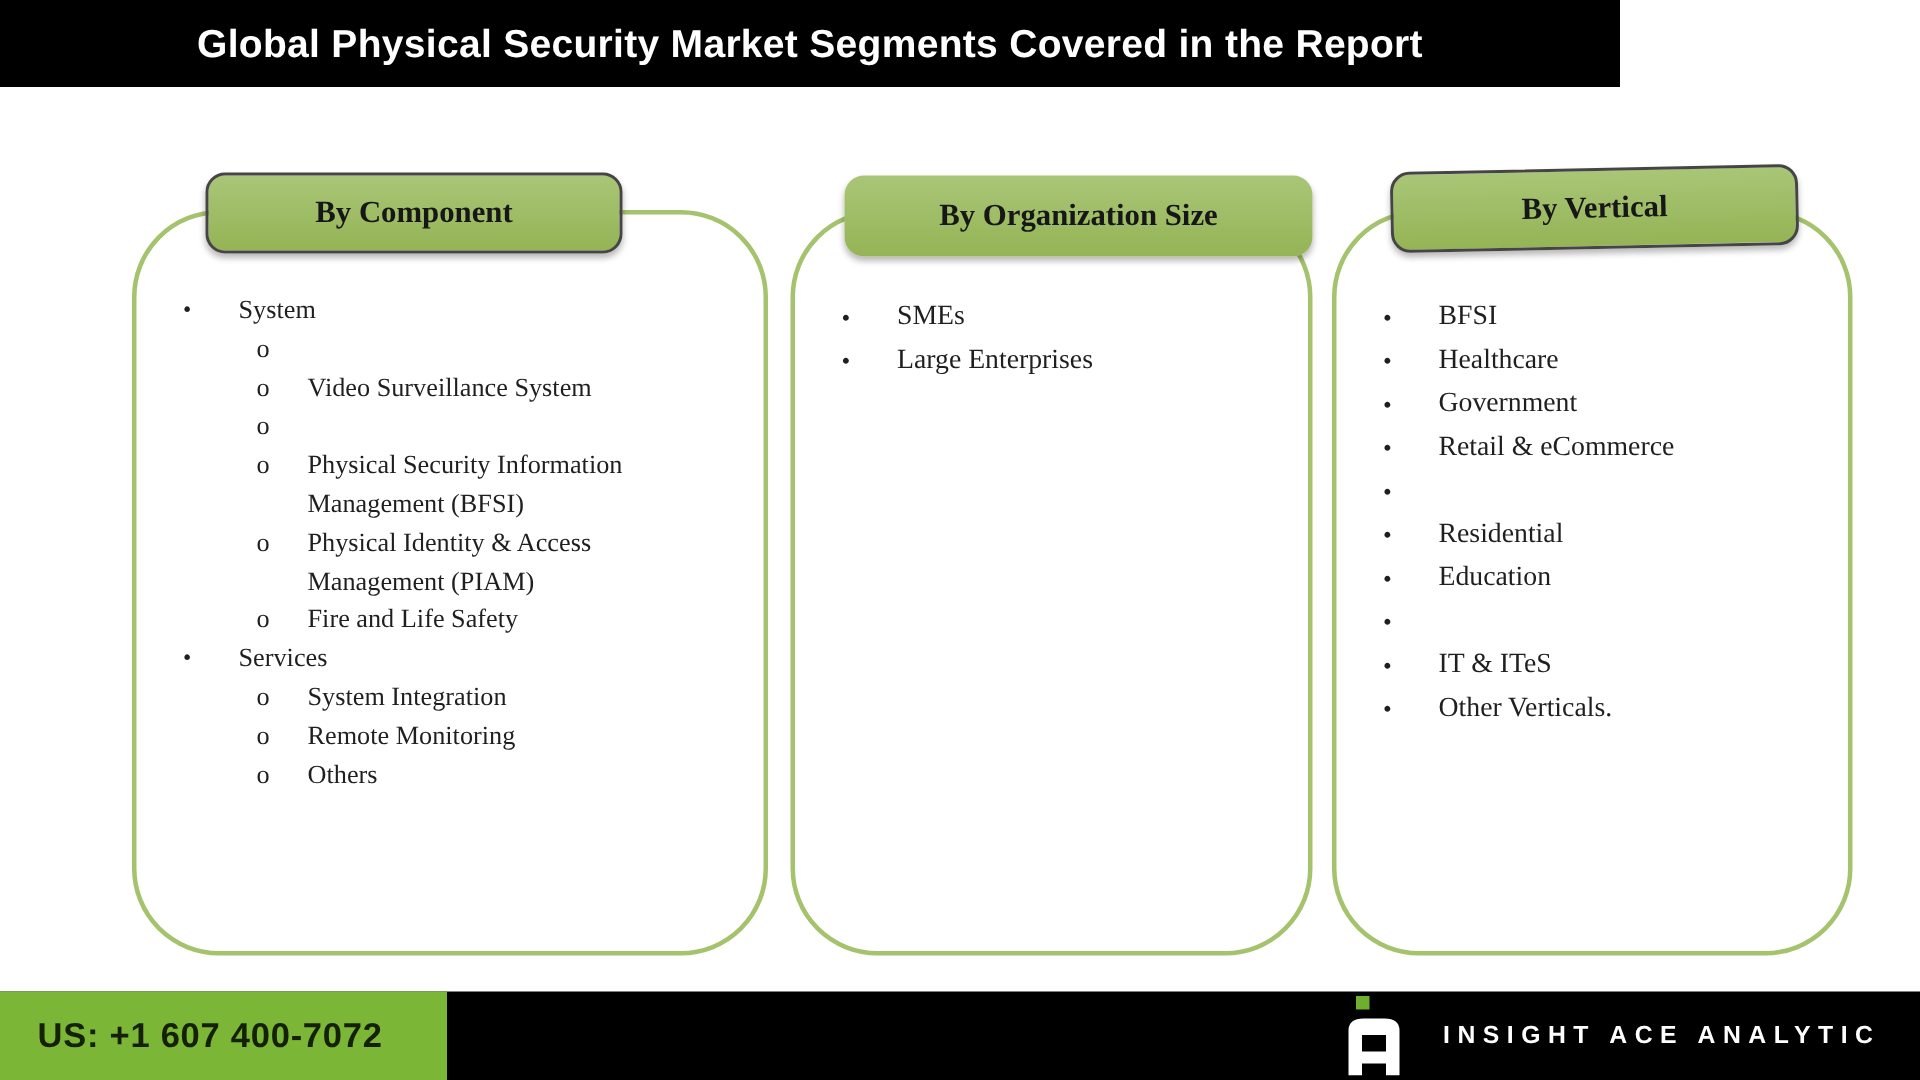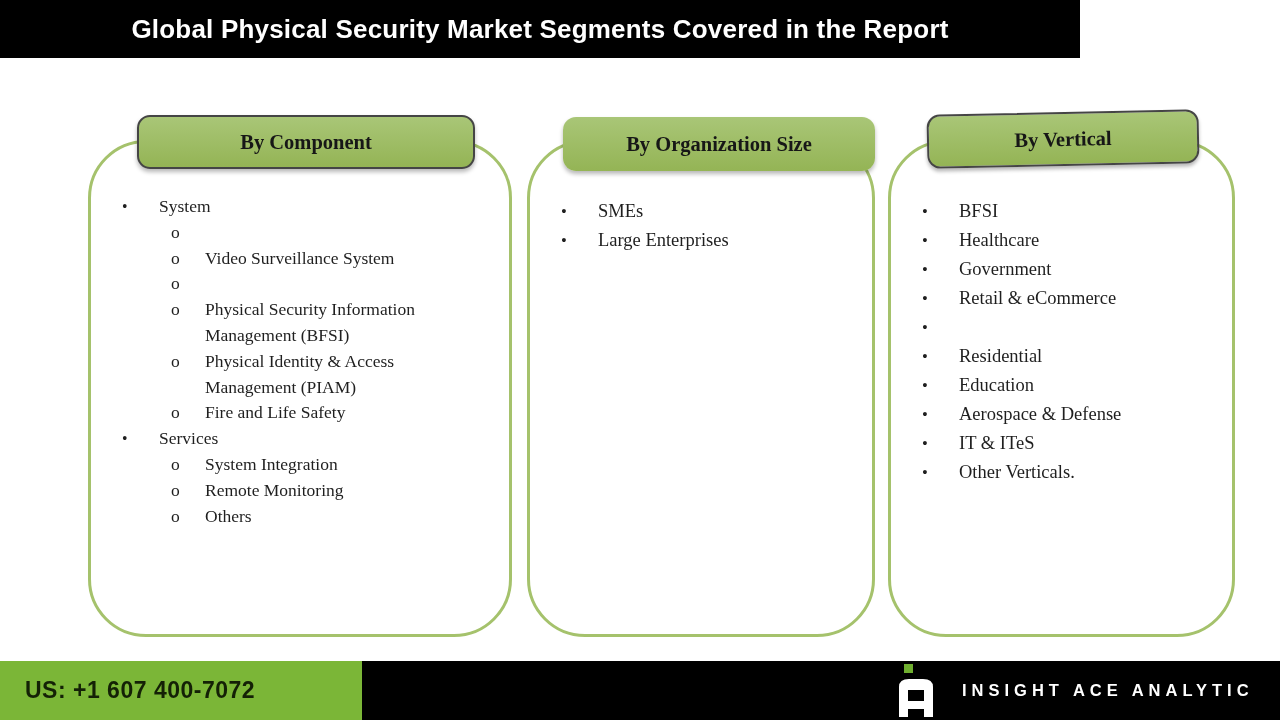--- a/index.html
+++ b/index.html
@@ -18,38 +18,38 @@
   .panel-1{left:88px;width:424px;}
   .panel-2{left:527px;width:348px;}
   .panel-3{left:888px;width:347px;}
 
   
   .tab{position:absolute;height:54px;border-radius:13px;box-sizing:border-box;
        background:linear-gradient(#a9c677,#94b455);
        display:flex;align-items:center;justify-content:center;
        font-weight:bold;font-size:20.5px;color:#171717;
        box-shadow:0 3px 4px rgba(0,0,0,.28);}
-  .tab-1{left:137px;top:115px;width:338px;border:2px solid #454545;}
+  .tab-1{left:137px;top:115px;width:278px;border:2px solid #454545;}
   .tab-2{left:563px;top:117px;width:312px;}
   .tab-3{left:927px;top:112px;width:272px;border:2px solid #454545;transform:rotate(-1.2deg);}
 
   
   .list{position:absolute;left:0;right:12px;}
   .panel-1 .list{top:51px;font-size:17.5px;line-height:25.8px;}
   .panel-2 .list,.panel-3 .list{top:54px;font-size:18.5px;line-height:29px;}
   .li{display:flex;align-items:flex-start;}
   .li .b{flex:none;text-align:left;}
   .l1{padding-left:31px;}  .l1 .b{width:37px;font-size:.9em;}
   .l2{padding-left:80px;}  .l2 .b{width:34px;}
   .li .t{white-space:pre-line;}
   .panel-3 .t{max-width:210px;}
 
   
   .footer{position:absolute;left:0;top:661px;width:1280px;height:59px;background:#000;}
-  .footer-green{position:absolute;left:0;top:0;width:362px;height:59px;background:#7bb637;
+  .footer-green{position:absolute;left:0;top:0;width:298px;height:59px;background:#7bb637;
                 display:flex;align-items:center;box-sizing:border-box;padding-left:25px;}
   .footer-green .phone{font-family:"Liberation Sans","DejaVu Sans",sans-serif;
                        font-weight:bold;font-size:23px;color:#142106;letter-spacing:.5px;}
   .logo{position:absolute;left:898px;top:3px;width:40px;height:53px;}
   .logo-dot{position:absolute;left:6px;top:0;width:9px;height:9px;background:#6fae2f;}
   .logo-a{position:absolute;left:0;top:14px;}
   .brand{position:absolute;left:962px;top:0;height:59px;display:flex;align-items:center;
          font-family:"Liberation Sans","DejaVu Sans",sans-serif;font-weight:bold;
          font-size:16.5px;color:#fff;letter-spacing:5px;text-align:right;}
 </style>
@@ -148,21 +148,20 @@
       <div class="li l1">
           <span class="b">•</span>
           <span class="t">Residential</span>
         </div>
       <div class="li l1">
           <span class="b">•</span>
           <span class="t">Education</span>
         </div>
       <div class="li l1">
           <span class="b">•</span>
-          <span class="t">Aerospace &amp; Defense</span>
         </div>
       <div class="li l1">
           <span class="b">•</span>
           <span class="t">IT &amp; ITeS</span>
         </div>
       <div class="li l1">
           <span class="b">•</span>
           <span class="t">Other Verticals.</span>
         </div>
     </div>

